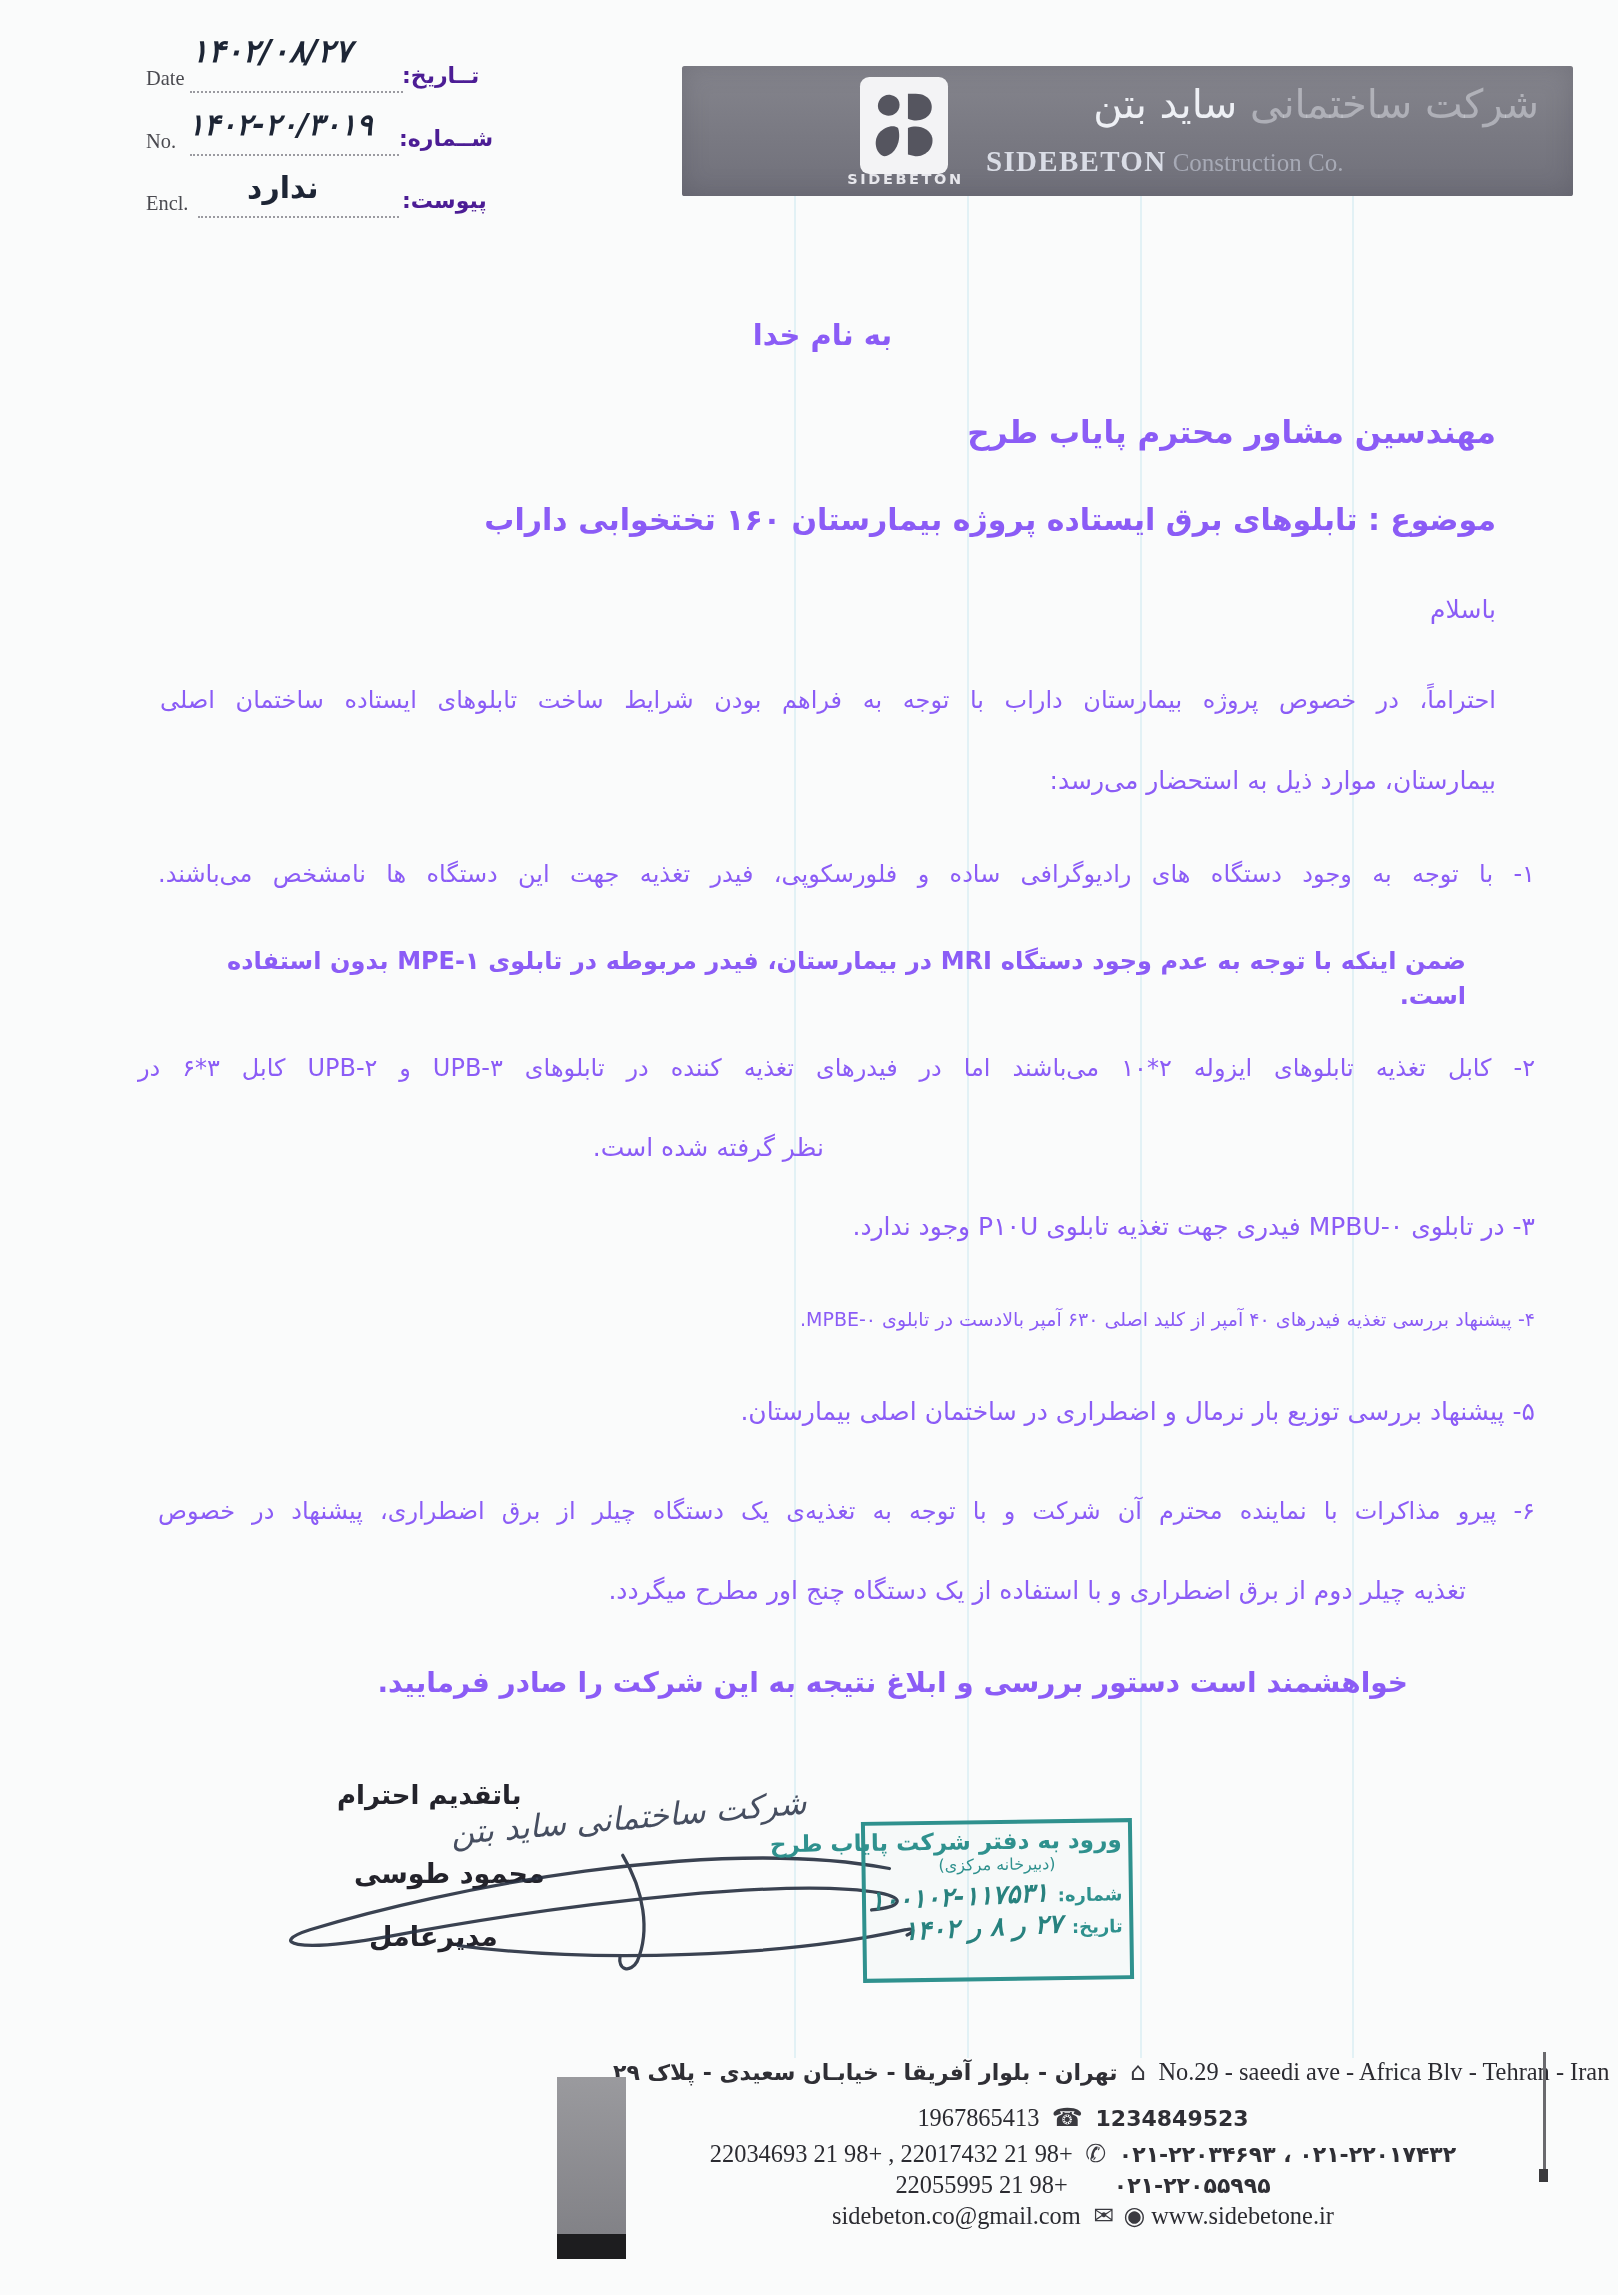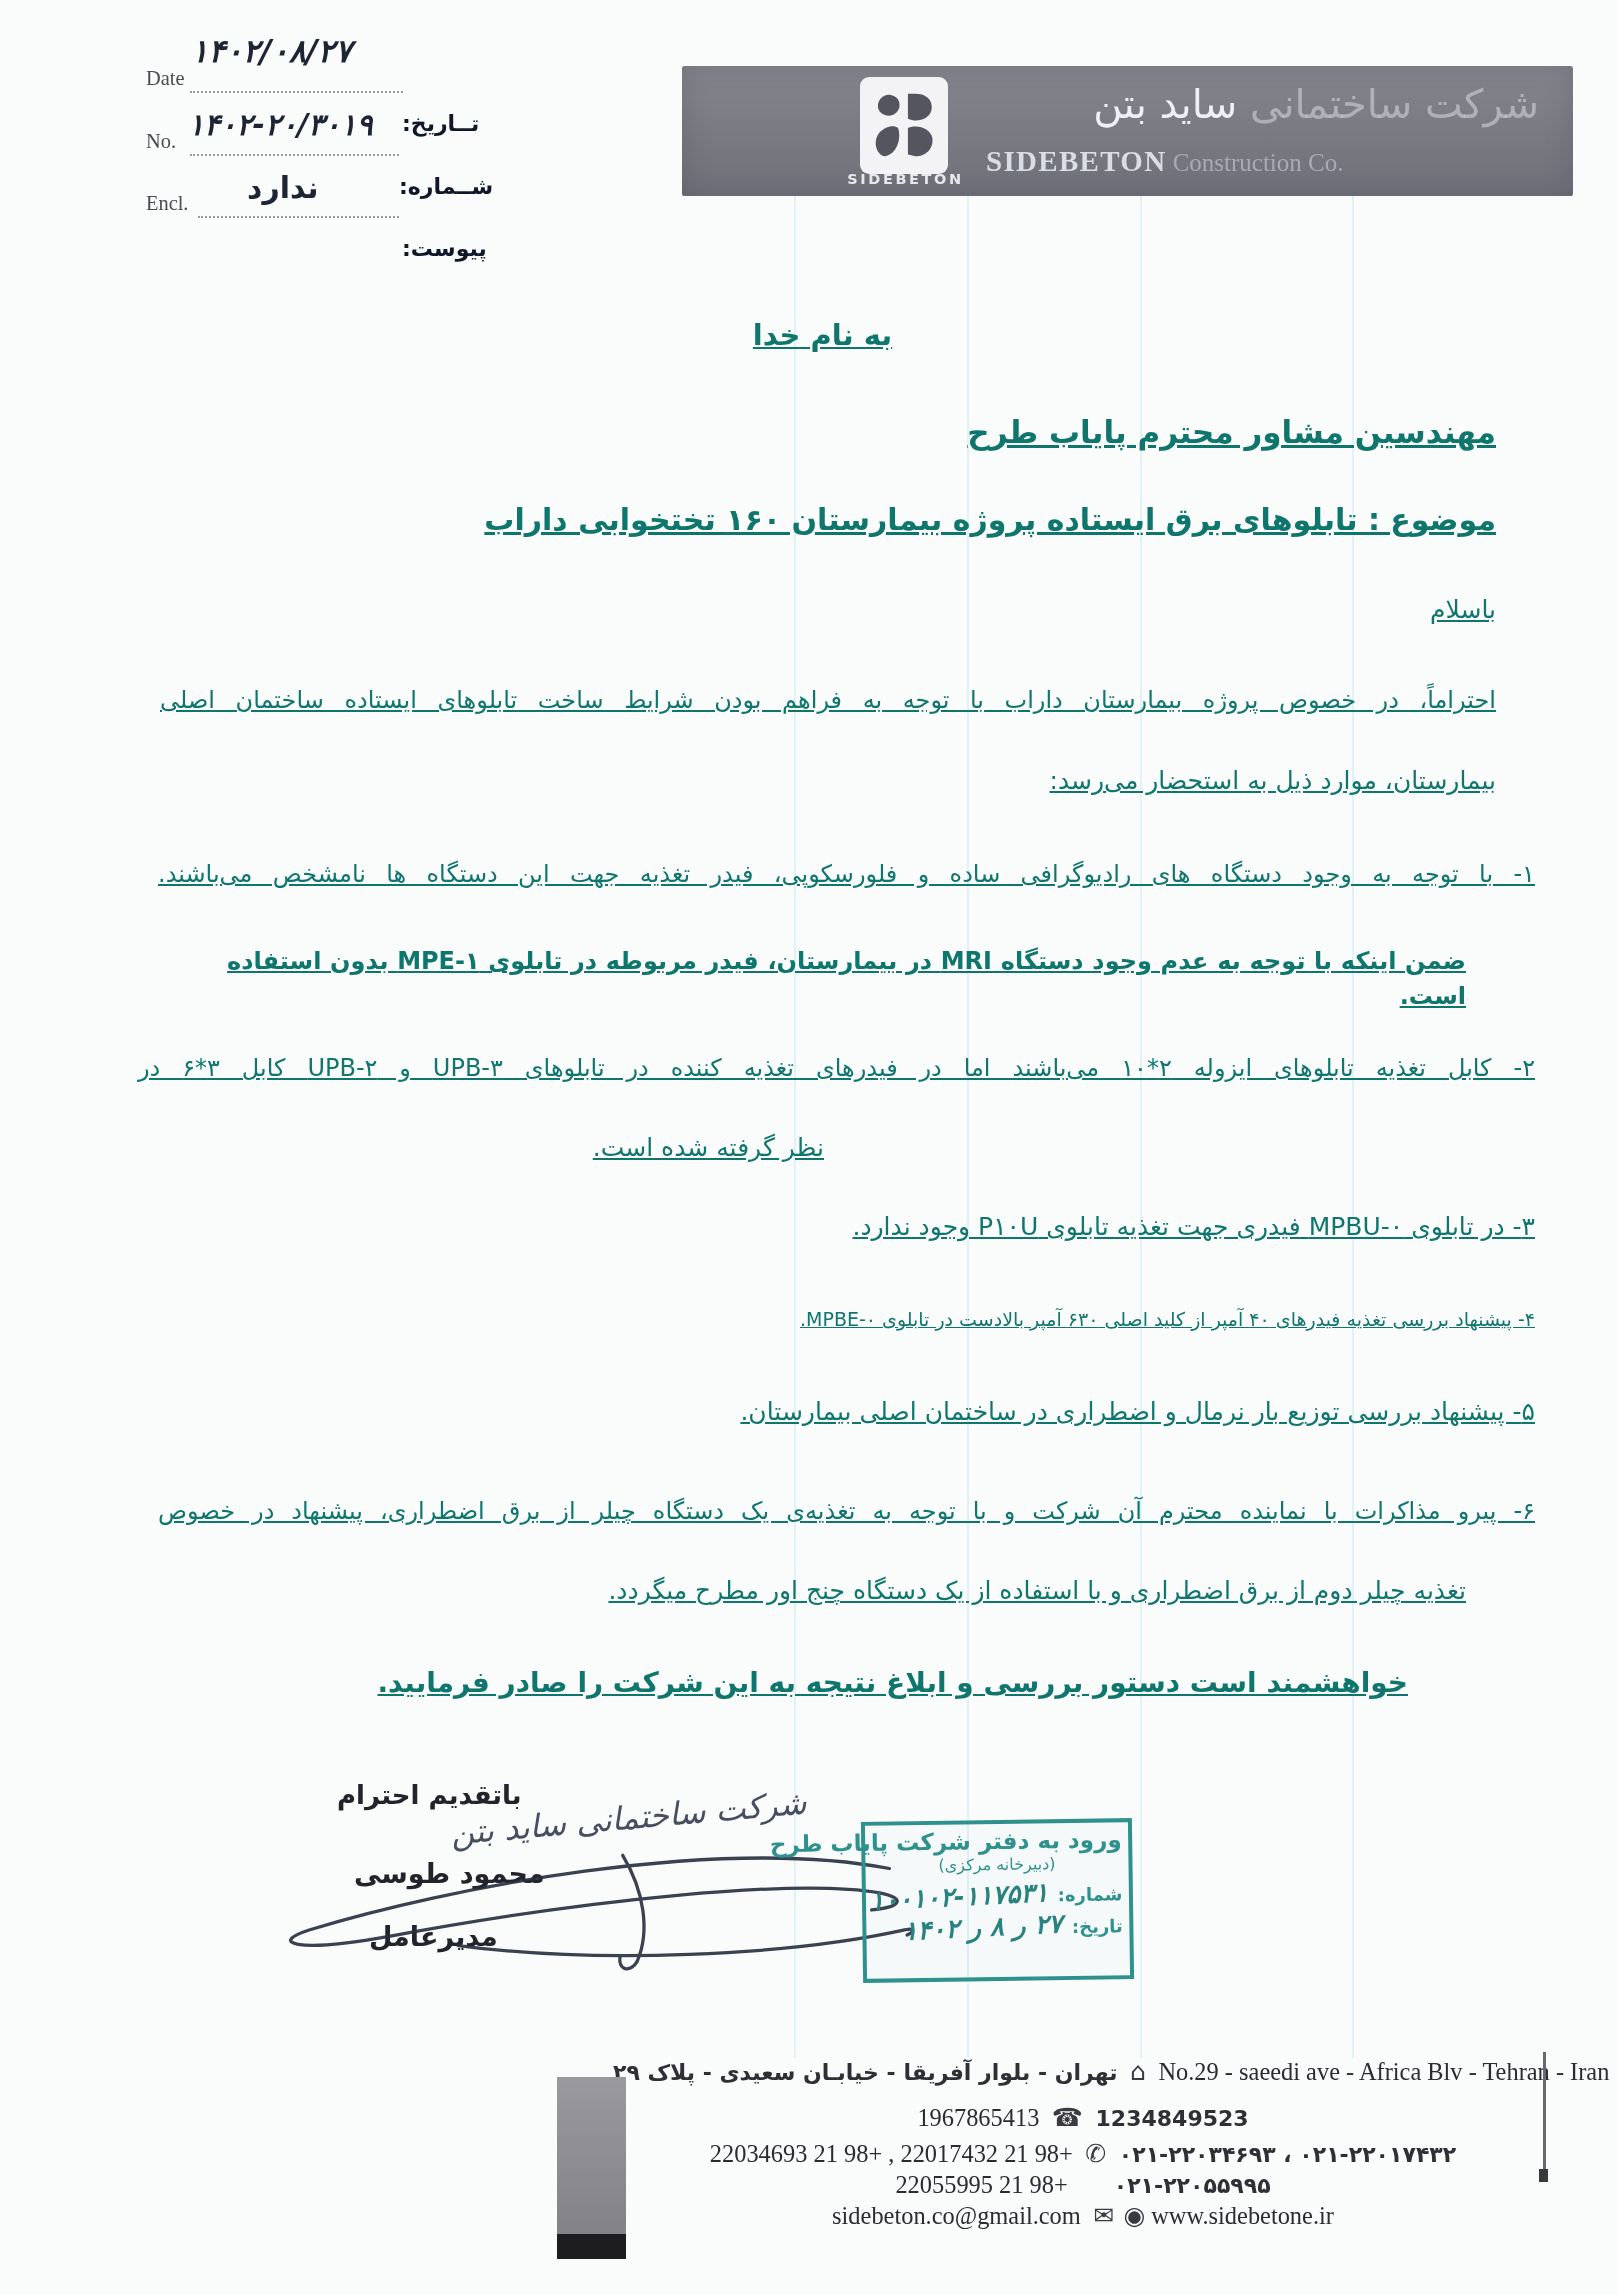--- a/index.html
+++ b/index.html
@@ -5,41 +5,41 @@
   html,body{margin:0;padding:0;}
   body{
     width:1619px;height:2295px;position:relative;overflow:hidden;
     background:#fafbfb;
     font-family:"DejaVu Sans",sans-serif;color:#26262e;
   }
   .abs{position:absolute;}
   .fa{direction:rtl;unicode-bidi:embed;}
   
   .en-label{font-family:"Liberation Serif",serif;font-size:20.4px;color:#4a4a50;}
-  .fa-label{font-size:22px;font-weight:bold;color:#0f172a;margin-top:48px;}
+  .fa-label{font-size:22px;font-weight:bold;color:#4c1d95;}
   .leader{border-bottom:2px dotted #9a9aa0;height:0;}
   .hw{font-weight:bold;color:#1d2535;letter-spacing:2px;}
   .hw-italic{font-style:italic;}
   
   .banner{left:682px;top:66px;width:891px;height:130px;
     background:linear-gradient(180deg,#85858d 0%,#797982 55%,#70707a 100%);
     border-radius:2.6px;box-shadow:inset 0 0 26px rgba(60,60,70,.25);}
   .logo-box{position:absolute;left:178px;top:11.2px;width:88px;height:97px;
     background:#f3f3f5;border-radius:9.2px;display:flex;align-items:center;justify-content:center;}
   .logo-caption{position:absolute;left:161px;top:105px;width:125px;text-align:center;
     font-size:14.5px;letter-spacing:2.6px;color:#e7e7ec;font-weight:bold;}
   .company-fa{position:absolute;right:34px;top:14.5px;font-size:40px;direction:rtl;white-space:nowrap;}
   .company-fa .faded{color:rgba(230,231,238,.48);}
   .company-fa .bright{color:#eef0f5;}
   .company-en{position:absolute;left:304px;top:79px;white-space:nowrap;
     font-family:"Liberation Serif",serif;}
   .company-en .b1{font-size:29px;color:#dadde6;font-weight:bold;letter-spacing:1.3px;}
   .company-en .b2{font-size:25px;color:#a7aab6;}
   
-  .line{position:absolute;direction:rtl;white-space:nowrap;font-size:26px;color:#0f766e;text-decoration:underline;}
+  .line{position:absolute;direction:rtl;white-space:nowrap;font-size:26px;color:#8b5cf6;}
   .just{white-space:normal;text-align:justify;text-align-last:justify;font-size:24px;line-height:1.45;}
   .bold{font-weight:bold;}
   
   .sig-text{position:absolute;direction:rtl;font-weight:bold;color:#23232b;}
   .sig-hw{position:absolute;direction:rtl;font-style:italic;color:#333c50;transform:rotate(-5deg);
     letter-spacing:1.3px;opacity:.9;}
   
   .stamp{left:862px;top:1820px;width:271px;height:161px;border:4.6px solid #2f918e;
     transform:rotate(-0.8deg);color:#2f918e;box-sizing:border-box;padding:4px 6.6px;
     background:rgba(47,145,142,0.02);}

